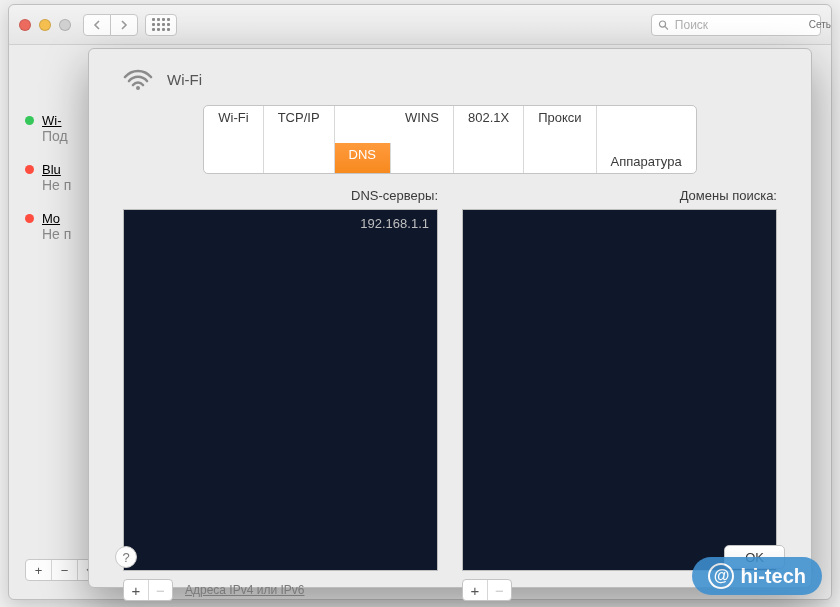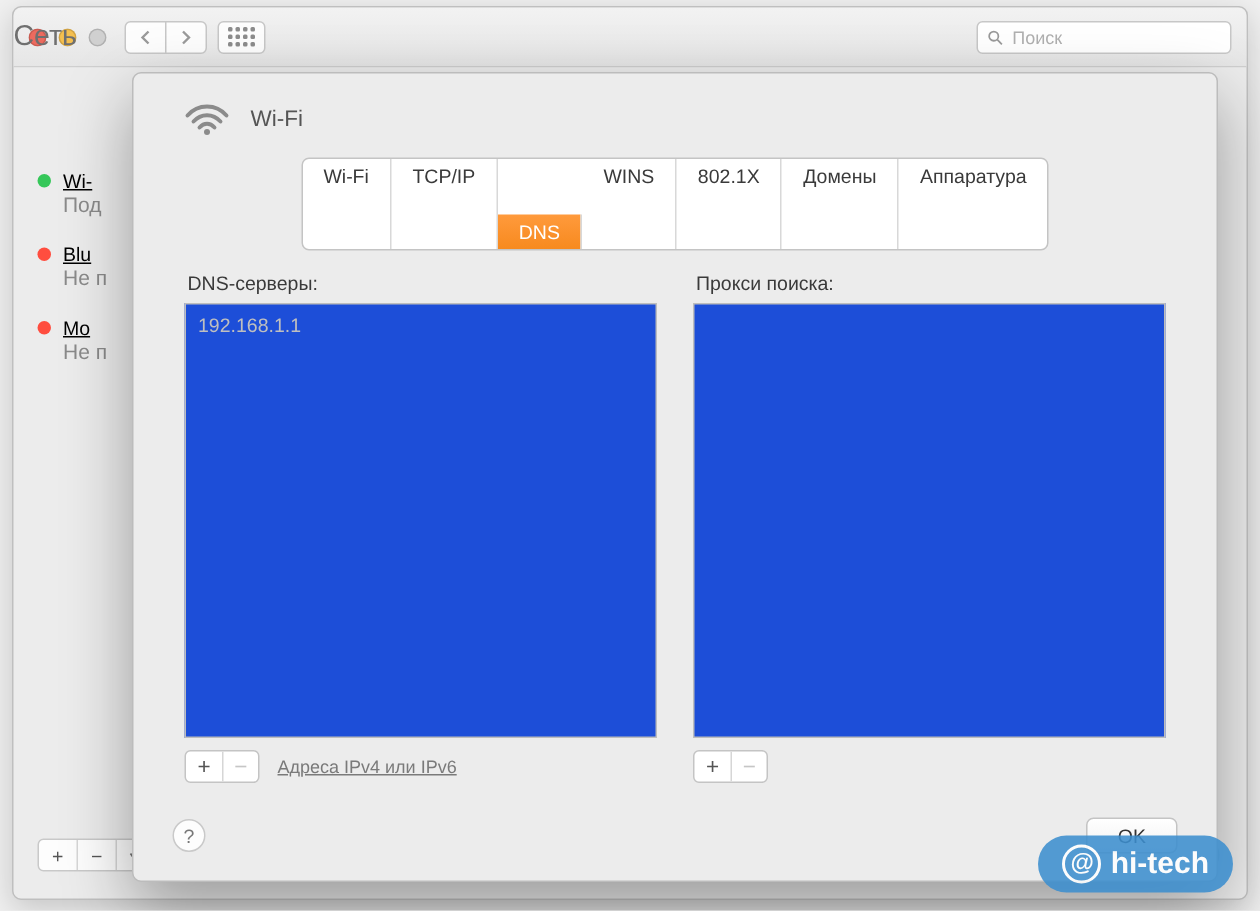--- a/index.html
+++ b/index.html
@@ -42,21 +42,21 @@
   }
   .nav-btn + .nav-btn { border-radius:0 4px 4px 0;}
   .nav-btn:first-child { border-radius:4px 0 0 4px;}
   .grid-btn {
     width:32px;height:22px;margin-left:8px;
     border:1px solid #c7c7c7;border-radius:4px;background:#fdfdfd;
     display:flex;align-items:center;justify-content:center;
   }
   .grid-dots { display:grid; grid-template-columns:repeat(4,3px); grid-template-rows:repeat(3,3px); gap:2px;}
   .grid-dots span{background:#8c8c8c;width:3px;height:3px;border-radius:1px;}
-  .title { flex:1; text-align:left; color:#6f6f6f; font-size:19px; position:absolute; left:0; right:0; pointer-events:none;}
+  .title { flex:1; text-align:right; color:#6f6f6f; font-size:10px; position:absolute; left:0; right:0; pointer-events:none;}
   .search {
     margin-left:auto; width:170px; height:22px; border:1px solid #c7c7c7;
     border-radius:4px; background:#fff; display:flex; align-items:center;
     padding:0 6px; color:#9a9a9a;
   }
   .search svg{margin-right:4px;}
   .search input{ border:none; outline:none; width:100%; font-size:12px; color:#333; background:transparent;}
   .search input::placeholder{color:#b0b0b0;}
 
   
@@ -95,29 +95,29 @@
   
   .seg {
     display:flex; margin:0 auto 14px auto; width:fit-content;
     border:1px solid #c4c4c4; border-radius:5px; overflow:hidden;
     background:#fff;
   }
   .seg .tab{
     padding:4px 14px; font-size:13px; color:#3a3a3a;
     border-right:1px solid #d8d8d8; cursor:default;
   }
-  .seg .tab:last-child{border-right:none;}
+  .seg .tab:last-child{border-right:none;margin-top:44px;}
   .seg .tab.active{ background:linear-gradient(#ff9a3c,#f78a1f); color:#fff;margin-top:37px; }
 
   
   .cols{ display:flex; gap:24px; padding:0 8px;}
-  .col{ flex:1; display:flex; flex-direction:column;}
+  .col{ flex:1; display:flex; flex-direction:column;text-align:right;}
   .col-label{ font-size:13px; color:#3a3a3a; margin-bottom:6px; padding-left:2px;}
   .listbox{
-    height:290px; background:#1d4ed8; border:1px solid #bdbdbd; border-radius:0;
+    height:362px; background:#0f172a; border:1px solid #bdbdbd; border-radius:0;
     padding:4px 8px; overflow:auto;
   }
   .listbox .entry{ color:#bfbfbf; font-size:13px; line-height:20px; }
   .col-footer{ display:flex; align-items:center; gap:12px; margin-top:8px;}
   .plusminus{
     display:flex; border:1px solid #c4c4c4; border-radius:4px; overflow:hidden;
     background:#fff;
   }
   .plusminus .pm{
     width:24px;height:20px;display:flex;align-items:center;justify-content:center;
@@ -254,41 +254,41 @@
     </span>
     <span class="label">Wi-Fi</span>
   </div>
 
   <div class="seg">
     <div class="tab">Wi-Fi</div>
     <div class="tab">TCP/IP</div>
     <div class="tab active">DNS</div>
     <div class="tab">WINS</div>
     <div class="tab">802.1X</div>
-    <div class="tab">Домены</div>
+    <div class="tab">Прокси</div>
     <div class="tab">Аппаратура</div>
   </div>
 
   <div class="cols">
     <div class="col">
       <div class="col-label">DNS-серверы:</div>
       <div class="listbox">
         <div class="entry">192.168.1.1</div>
       </div>
       <div class="col-footer">
         <div class="plusminus">
           <div class="pm">+</div>
           <div class="pm">−</div>
         </div>
         <div class="hint">Адреса IPv4 или IPv6</div>
       </div>
     </div>
 
     <div class="col">
-      <div class="col-label">Прокси поиска:</div>
+      <div class="col-label">Домены поиска:</div>
       <div class="listbox"></div>
       <div class="col-footer">
         <div class="plusminus">
           <div class="pm">+</div>
           <div class="pm">−</div>
         </div>
       </div>
     </div>
   </div>
 

